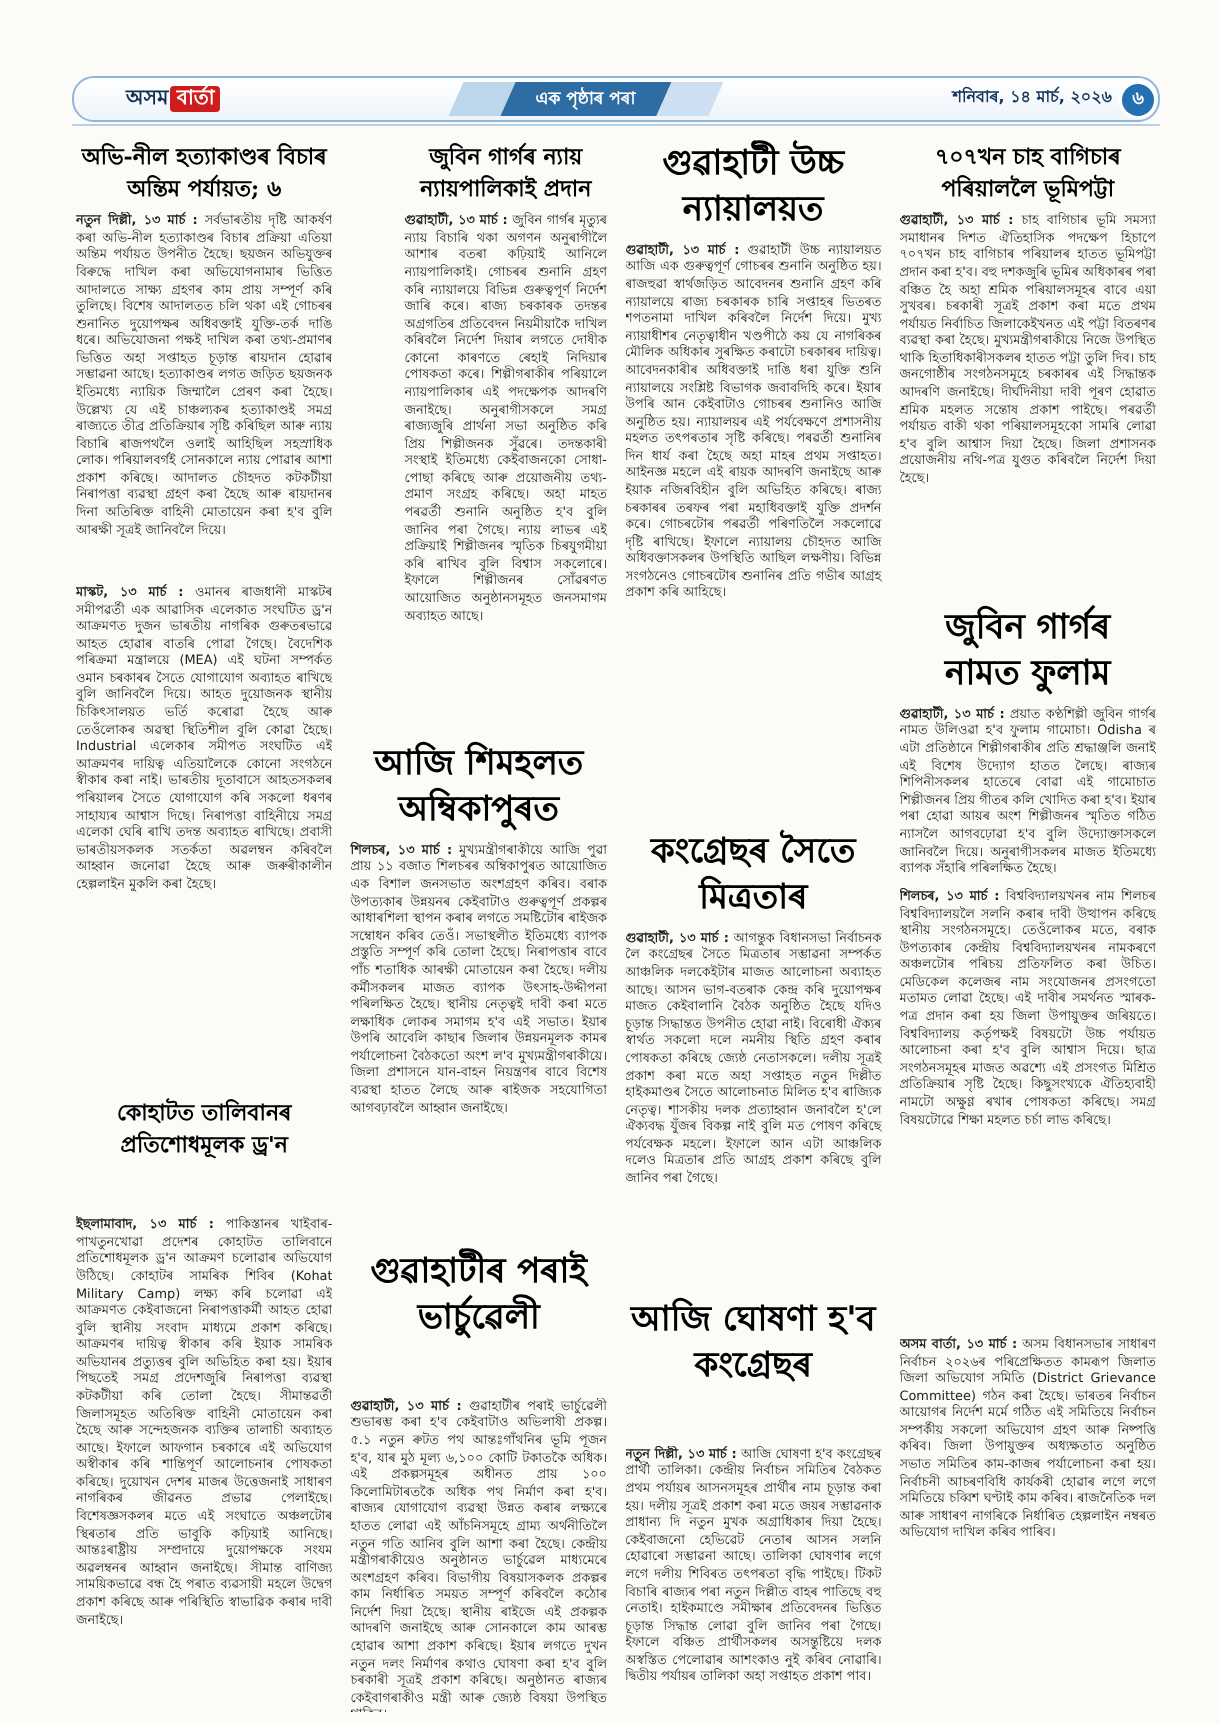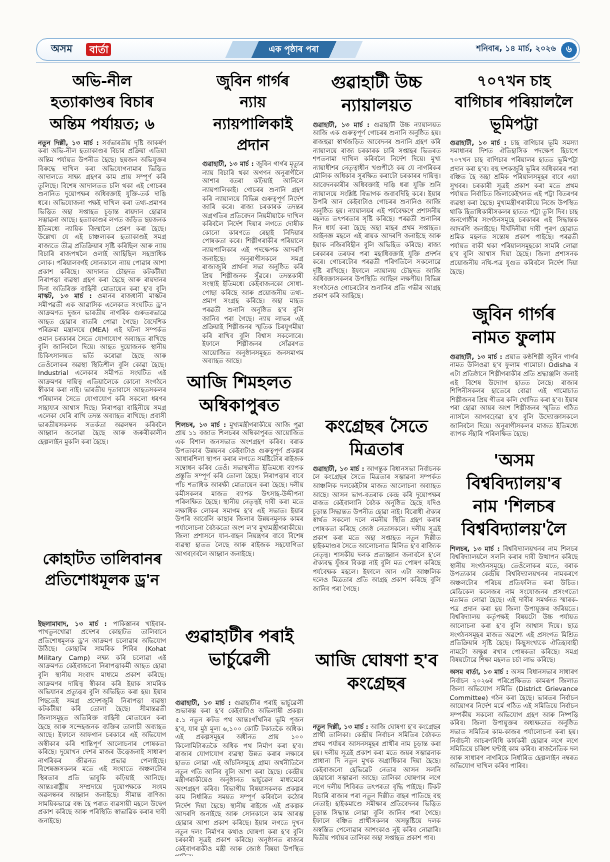--- a/index.html
+++ b/index.html
@@ -8,21 +8,21 @@
     font-family:"DejaVu Sans",sans-serif;color:#1b1b1b;
   }
   .sheet{width:610px;height:862px;position:relative;background:#fcfbf8;}
   
   .masthead{
     position:absolute;left:36px;top:38px;right:30px;height:21px;
     border:1.5px solid #8fb7da;border-radius:11px;
     background:linear-gradient(#ffffff,#eef4fa);
     display:flex;align-items:center;overflow:visible;
   }
-  .brand{display:flex;align-items:center;gap:14px;padding-left:14px;flex:0 0 auto;}
+  .brand{display:flex;align-items:center;gap:1px;padding-left:26px;flex:0 0 auto;}
   .brand-black{font-weight:bold;font-size:10px;color:#10304f;letter-spacing:.2px;}
   .brand-red{font-weight:bold;font-size:10px;color:#ffffff;background:#cf1d1d;
     padding:0 3px;border-radius:2px;line-height:13px;}
   .mid{flex:1;display:flex;align-items:center;justify-content:center;position:relative;height:100%;}
   .tab-wrap{display:flex;align-items:stretch;height:17px;}
   .tab-accent{width:26px;background:#bcd6ec;transform:skewX(-24deg);}
   .tab-accent.right{background:#cddff0;}
   .tab-center{
     background:#2e6da4;color:#fff;font-size:8.5px;font-weight:bold;
     display:flex;align-items:center;justify-content:center;
@@ -40,21 +40,21 @@
   
   .content{
     position:absolute;left:38px;right:32px;top:66px;bottom:6px;
     display:flex;gap:9px;
   }
   .col{flex:1 1 0;display:flex;flex-direction:column;min-width:0;}
   .article{display:flex;flex-direction:column;overflow:hidden;flex:0 0 auto;}
   .article.grow{flex:1 1 auto;gap:24px;}
   .headline{
     font-weight:bold;text-align:center;color:#000;
-    font-size:15px;line-height:1.42;margin:5px 2px 4px;
+    font-size:11px;line-height:1.42;margin:5px 2px 4px;
     font-family:"DejaVu Serif","DejaVu Sans",serif;
   }
   .headline.small{font-size:17px;line-height:1.35;}
   .body{
     flex:1 1 auto;overflow:hidden;
     font-size:6.45px;line-height:1.33;text-align:justify;
     color:#222;word-break:break-word;
   }
   .dl{font-weight:bold;}
   
@@ -138,21 +138,20 @@
     <div class="col">
       <div class="article" id="d1">
         <div class="headline">৭০৭খন চাহ বাগিচাৰ পৰিয়াললৈ ভূমিপট্টা</div>
         <div class="body"><b class="dl">গুৱাহাটী, ১৩ মাৰ্চ :</b> <span>চাহ বাগিচাৰ ভূমি সমস্যা সমাধানৰ দিশত ঐতিহাসিক পদক্ষেপ হিচাপে ৭০৭খন চাহ বাগিচাৰ পৰিয়ালৰ হাতত ভূমিপট্টা প্ৰদান কৰা হ'ব। বহু দশকজুৰি ভূমিৰ অধিকাৰৰ পৰা বঞ্চিত হৈ অহা শ্ৰমিক পৰিয়ালসমূহৰ বাবে এয়া সুখবৰ। চৰকাৰী সূত্ৰই প্ৰকাশ কৰা মতে প্ৰথম পৰ্যায়ত নিৰ্বাচিত জিলাকেইখনত এই পট্টা বিতৰণৰ ব্যৱস্থা কৰা হৈছে। মুখ্যমন্ত্ৰীগৰাকীয়ে নিজে উপস্থিত থাকি হিতাধিকাৰীসকলৰ হাতত পট্টা তুলি দিব। চাহ জনগোষ্ঠীৰ সংগঠনসমূহে চৰকাৰৰ এই সিদ্ধান্তক আদৰণি জনাইছে। দীৰ্ঘদিনীয়া দাবী পূৰণ হোৱাত শ্ৰমিক মহলত সন্তোষ প্ৰকাশ পাইছে। পৰৱৰ্তী পৰ্যায়ত বাকী থকা পৰিয়ালসমূহকো সামৰি লোৱা হ'ব বুলি আশ্বাস দিয়া হৈছে। জিলা প্ৰশাসনক প্ৰয়োজনীয় নথি-পত্ৰ যুগুত কৰিবলৈ নিৰ্দেশ দিয়া হৈছে।</span></div>
       </div>
       <div class="article" id="d2">
         <div class="headline small">জুবিন গাৰ্গৰ নামত ফুলাম</div>
         <div class="body"><b class="dl">গুৱাহাটী, ১৩ মাৰ্চ :</b> <span>প্ৰয়াত কণ্ঠশিল্পী জুবিন গাৰ্গৰ নামত উলিওৱা হ'ব ফুলাম গামোচা। Odisha ৰ এটা প্ৰতিষ্ঠানে শিল্পীগৰাকীৰ প্ৰতি শ্ৰদ্ধাঞ্জলি জনাই এই বিশেষ উদ্যোগ হাতত লৈছে। ৰাজ্যৰ শিপিনীসকলৰ হাতেৰে বোৱা এই গামোচাত শিল্পীজনৰ প্ৰিয় গীতৰ কলি খোদিত কৰা হ'ব। ইয়াৰ পৰা হোৱা আয়ৰ অংশ শিল্পীজনৰ স্মৃতিত গঠিত ন্যাসলৈ আগবঢ়োৱা হ'ব বুলি উদ্যোক্তাসকলে জানিবলৈ দিয়ে। অনুৰাগীসকলৰ মাজত ইতিমধ্যে ব্যাপক সঁহাৰি পৰিলক্ষিত হৈছে।</span></div>
       </div>
       <div class="article" id="d3">
-        <div class="headline small">'অসম বিশ্ববিদ্যালয়'ৰ নাম 'শিলচৰ বিশ্ববিদ্যালয়'লৈ</div>
         <div class="body"><b class="dl">শিলচৰ, ১৩ মাৰ্চ :</b> <span>বিশ্ববিদ্যালয়খনৰ নাম শিলচৰ বিশ্ববিদ্যালয়লৈ সলনি কৰাৰ দাবী উত্থাপন কৰিছে স্থানীয় সংগঠনসমূহে। তেওঁলোকৰ মতে, বৰাক উপত্যকাৰ কেন্দ্ৰীয় বিশ্ববিদ্যালয়খনৰ নামকৰণে অঞ্চলটোৰ পৰিচয় প্ৰতিফলিত কৰা উচিত। মেডিকেল কলেজৰ নাম সংযোজনৰ প্ৰসংগতো মতামত লোৱা হৈছে। এই দাবীৰ সমৰ্থনত স্মাৰক-পত্ৰ প্ৰদান কৰা হয় জিলা উপায়ুক্তৰ জৰিয়তে। বিশ্ববিদ্যালয় কৰ্তৃপক্ষই বিষয়টো উচ্চ পৰ্যায়ত আলোচনা কৰা হ'ব বুলি আশ্বাস দিয়ে। ছাত্ৰ সংগঠনসমূহৰ মাজত অৱশ্যে এই প্ৰসংগত মিশ্ৰিত প্ৰতিক্ৰিয়াৰ সৃষ্টি হৈছে। কিছুসংখ্যকে ঐতিহ্যবাহী নামটো অক্ষুণ্ণ ৰখাৰ পোষকতা কৰিছে। সমগ্ৰ বিষয়টোৱে শিক্ষা মহলত চৰ্চা লাভ কৰিছে।</span></div>
       </div>
       <div class="article grow" id="d4">
         <div class="body"><b class="dl">অসম বাৰ্তা, ১৩ মাৰ্চ :</b> <span>অসম বিধানসভাৰ সাধাৰণ নিৰ্বাচন ২০২৬ৰ পৰিপ্ৰেক্ষিতত কামৰূপ জিলাত জিলা অভিযোগ সমিতি (District Grievance Committee) গঠন কৰা হৈছে। ভাৰতৰ নিৰ্বাচন আয়োগৰ নিৰ্দেশ মৰ্মে গঠিত এই সমিতিয়ে নিৰ্বাচন সম্পৰ্কীয় সকলো অভিযোগ গ্ৰহণ আৰু নিষ্পত্তি কৰিব। জিলা উপায়ুক্তৰ অধ্যক্ষতাত অনুষ্ঠিত সভাত সমিতিৰ কাম-কাজৰ পৰ্যালোচনা কৰা হয়। নিৰ্বাচনী আচৰণবিধি কাৰ্যকৰী হোৱাৰ লগে লগে সমিতিয়ে চব্বিশ ঘণ্টাই কাম কৰিব। ৰাজনৈতিক দল আৰু সাধাৰণ নাগৰিকে নিৰ্ধাৰিত হেল্পলাইন নম্বৰত অভিযোগ দাখিল কৰিব পাৰিব।</span></div>
       </div>
     </div>
 
   </div>
 </div>
 

